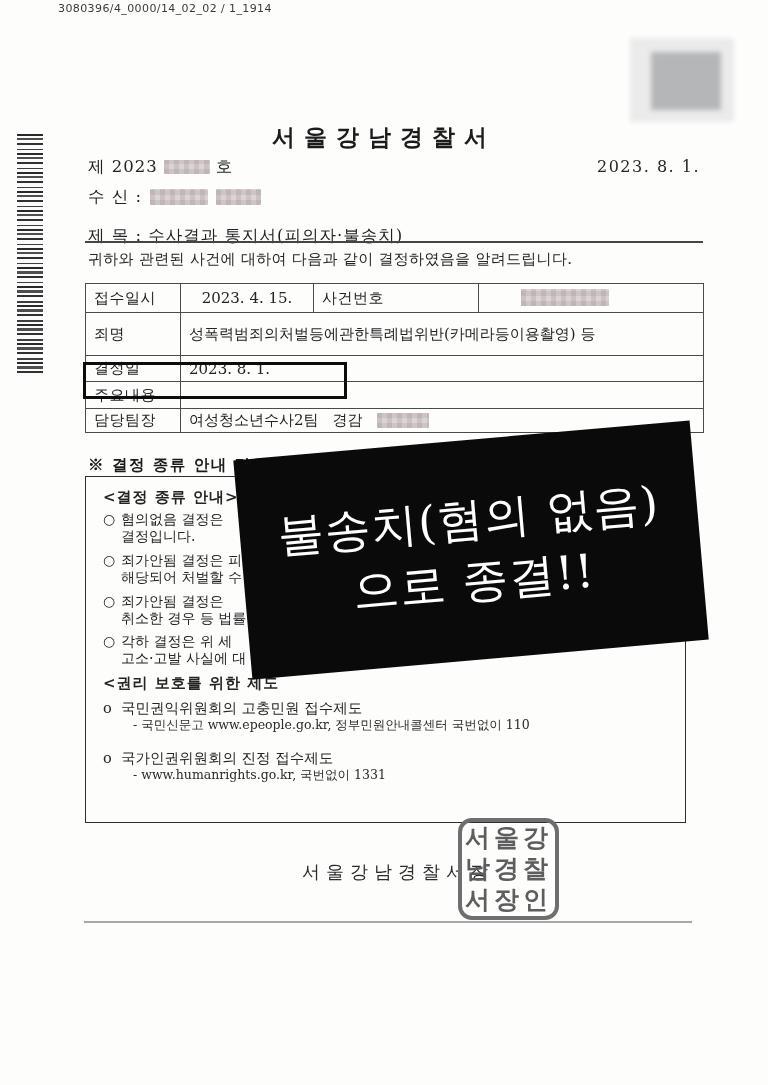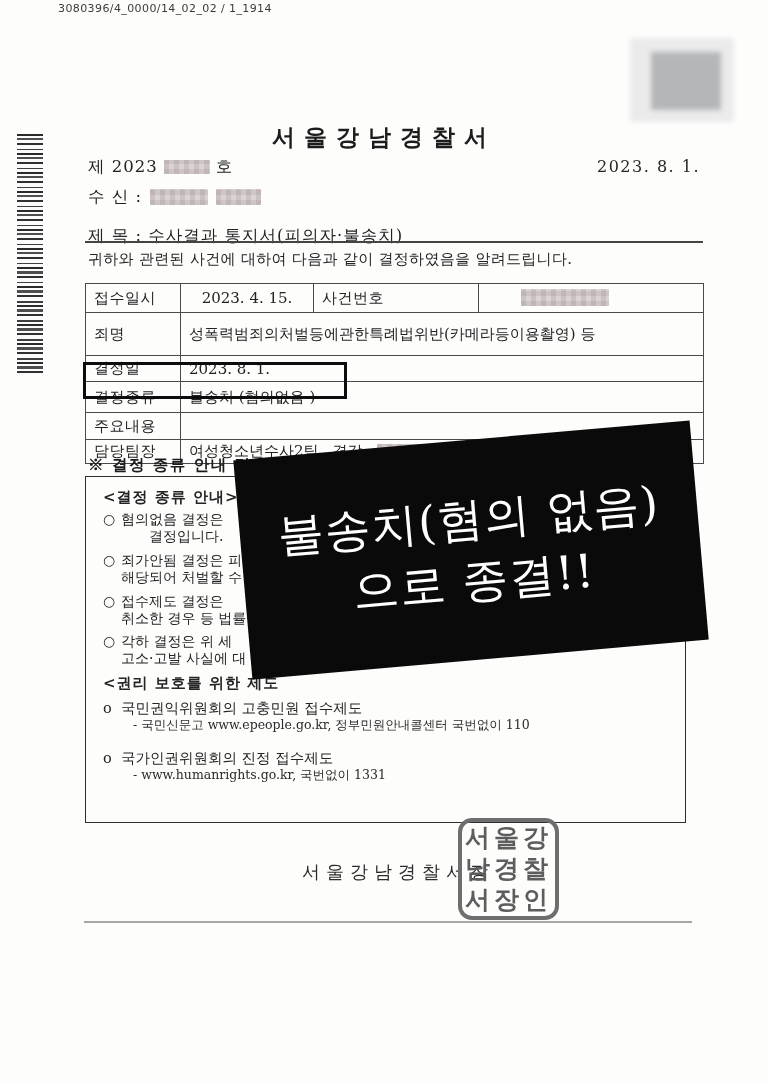--- a/index.html
+++ b/index.html
@@ -85,21 +85,21 @@
     letter-spacing:1.5px; color:#1b1b1b;
   }
 
   
   .guide-box {
     left:85px; top:476px; width:601px; height:347px;
     border:1.7px solid #2e2e2e; background:transparent;
   }
   .gb { position:absolute; left:17px; font-size:14px; color:#242424; }
   .gb .marker { display:inline-block; width:18px; }
-  .gb .l2 { padding-left:18px;text-align:right; }
+  .gb .l2 { padding-left:18px; }
   .g-title { top:11px; font-size:15px; font-weight:600; letter-spacing:1px; }
   .g-item { line-height:17px; }
   .r-title { font-size:15px; font-weight:600; letter-spacing:1px; }
   .r-head { font-size:14.5px; line-height:17px; }
   .r-sub { font-size:12.5px; padding-left:30px; color:#2a2a2a; }
 
   
   .overlay {
     left:242px; top:440px; width:458px; height:220px;
     background:#0a0a0a; transform:rotate(-5deg);
@@ -173,24 +173,20 @@
     </td>
   </tr>
   <tr style="height:43px">
     <td class="lbl">죄명</td>
     <td colspan="3">성폭력범죄의처벌등에관한특례법위반(카메라등이용촬영) 등</td>
   </tr>
   <tr style="height:26px">
     <td class="lbl">결정일</td>
     <td colspan="3">2023. 8. 1.</td>
   </tr>
-  <tr style="height:31px">
-    <td class="lbl">결정종류</td>
-    <td colspan="3">불송치 (혐의없음 )</td>
-  </tr>
   <tr style="height:27px">
     <td class="lbl">주요내용</td>
     <td colspan="3"></td>
   </tr>
   <tr style="height:24px">
     <td class="lbl">담당팀장</td>
     <td colspan="3">
       <span class="staff-cell">
         <span>여성청소년수사2팀</span>
         <span>경감</span>
@@ -210,21 +206,21 @@
 
   <div class="gb g-item" style="top:34px;">
     <div><span class="marker">○</span><span>혐의없음 결정은</span></div>
     <div class="l2">결정입니다.</div>
   </div>
   <div class="gb g-item" style="top:75px;">
     <div><span class="marker">○</span><span>죄가안됨 결정은 피</span></div>
     <div class="l2">해당되어 처벌할 수</div>
   </div>
   <div class="gb g-item" style="top:116px;">
-    <div><span class="marker">○</span><span>접수제도 결정은</span></div>
+    <div><span class="marker">○</span><span>죄가안됨 결정은</span></div>
     <div class="l2">취소한 경우 등 법률</div>
   </div>
   <div class="gb r-title" style="top:197px;">&lt;권리 보호를 위한 제도</div>
 
   <div class="gb g-item" style="top:156px;">
     <div><span class="marker">○</span><span>각하 결정은 위 세</span></div>
     <div class="l2">고소·고발 사실에 대</div>
   </div>
 
   <div class="gb" style="top:223px;">

